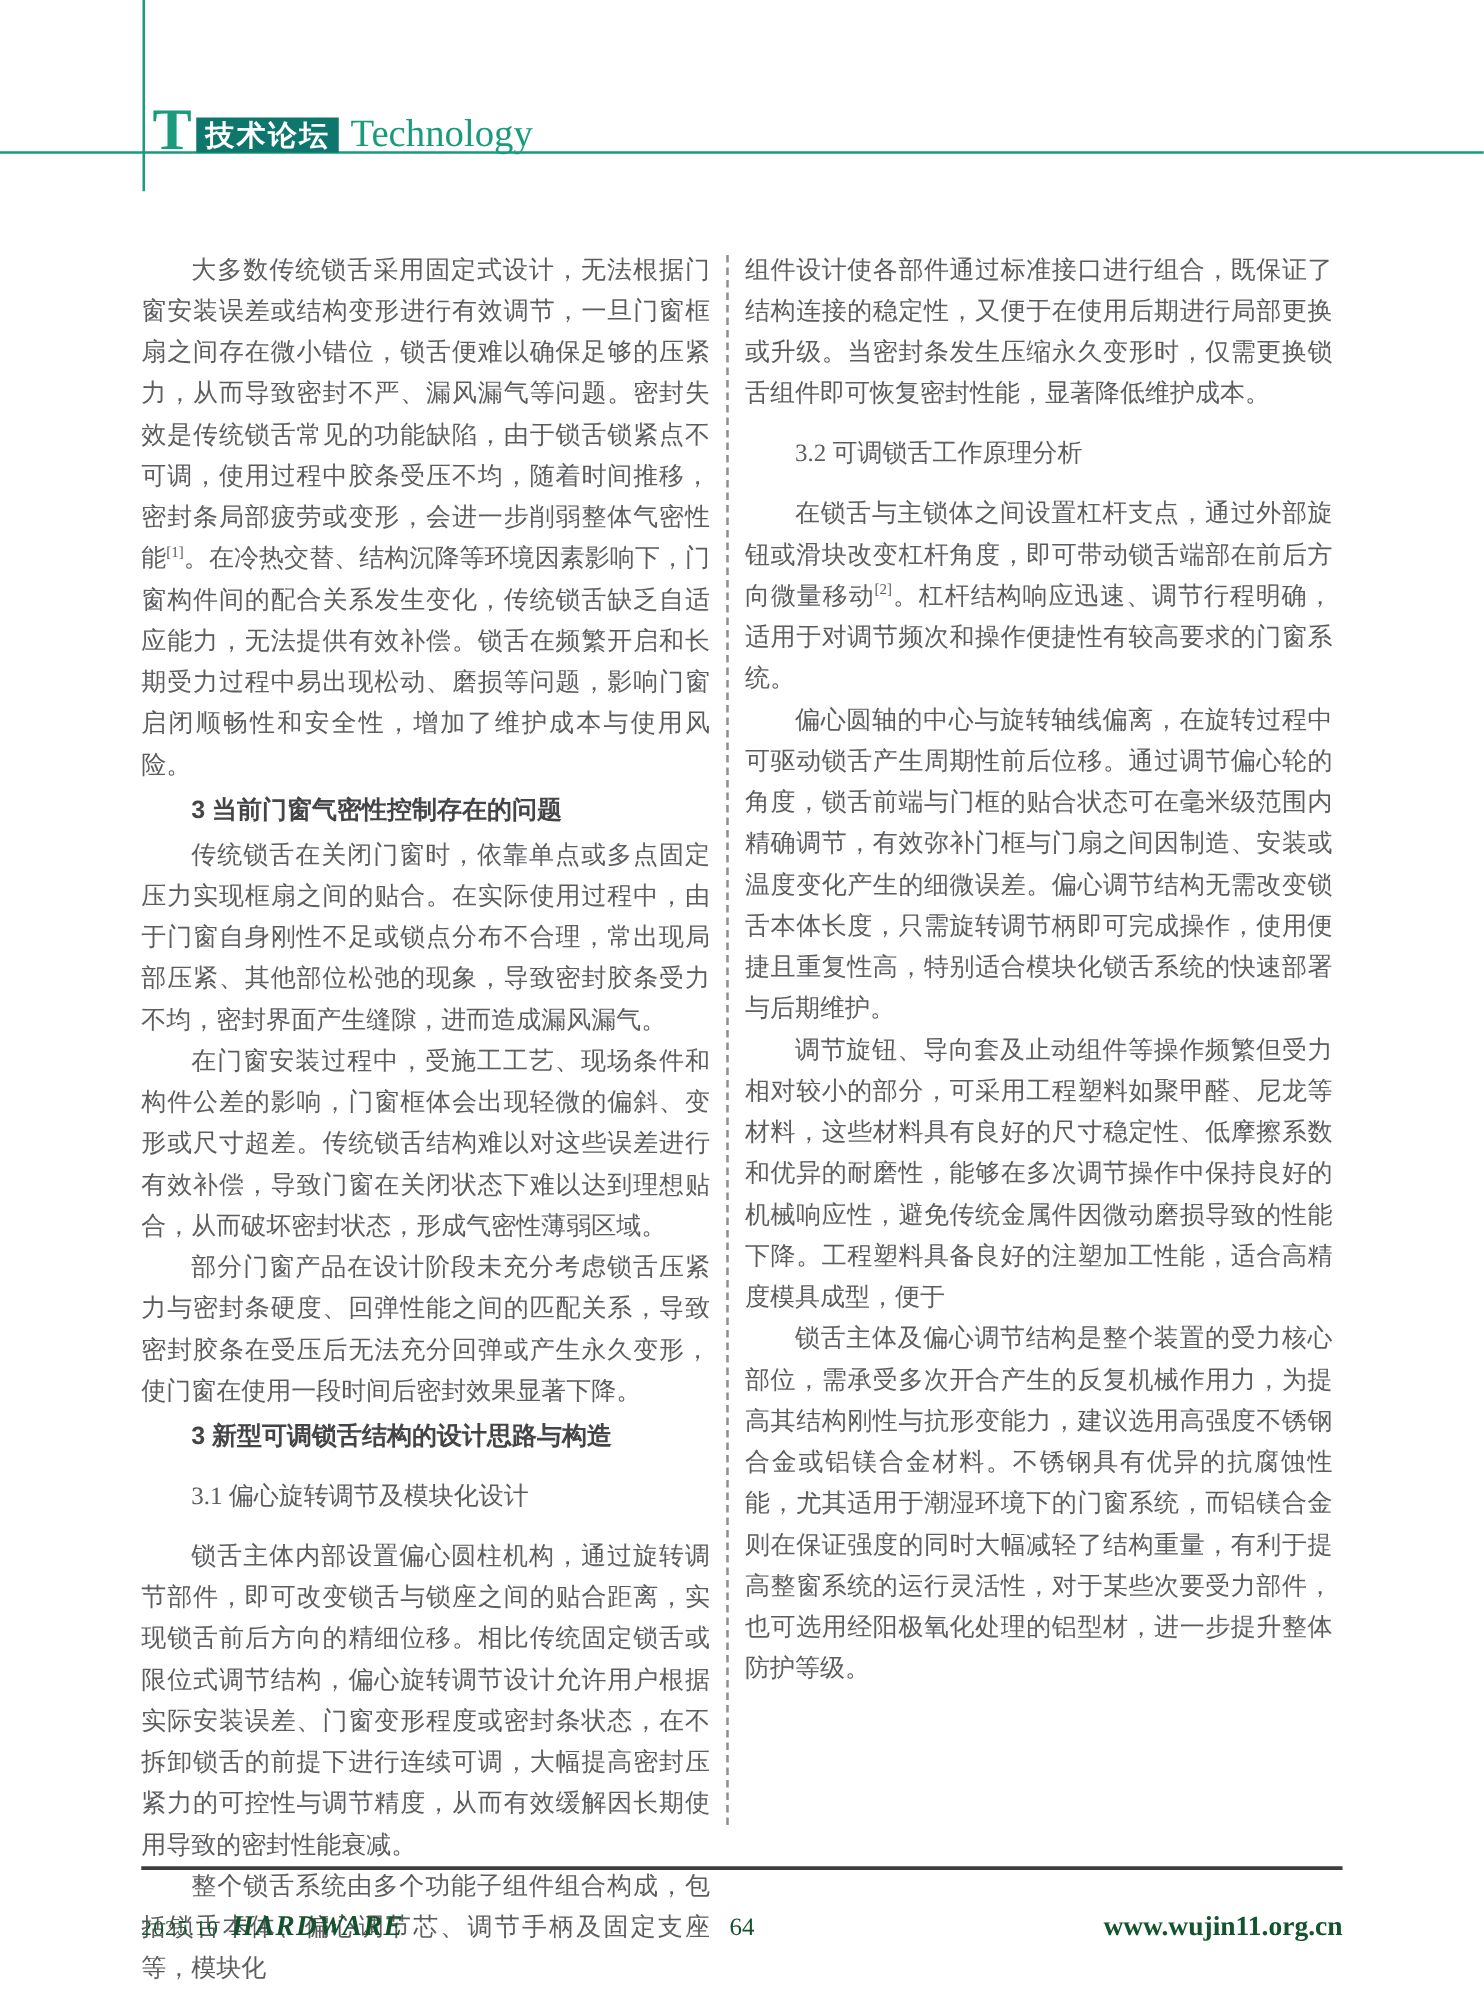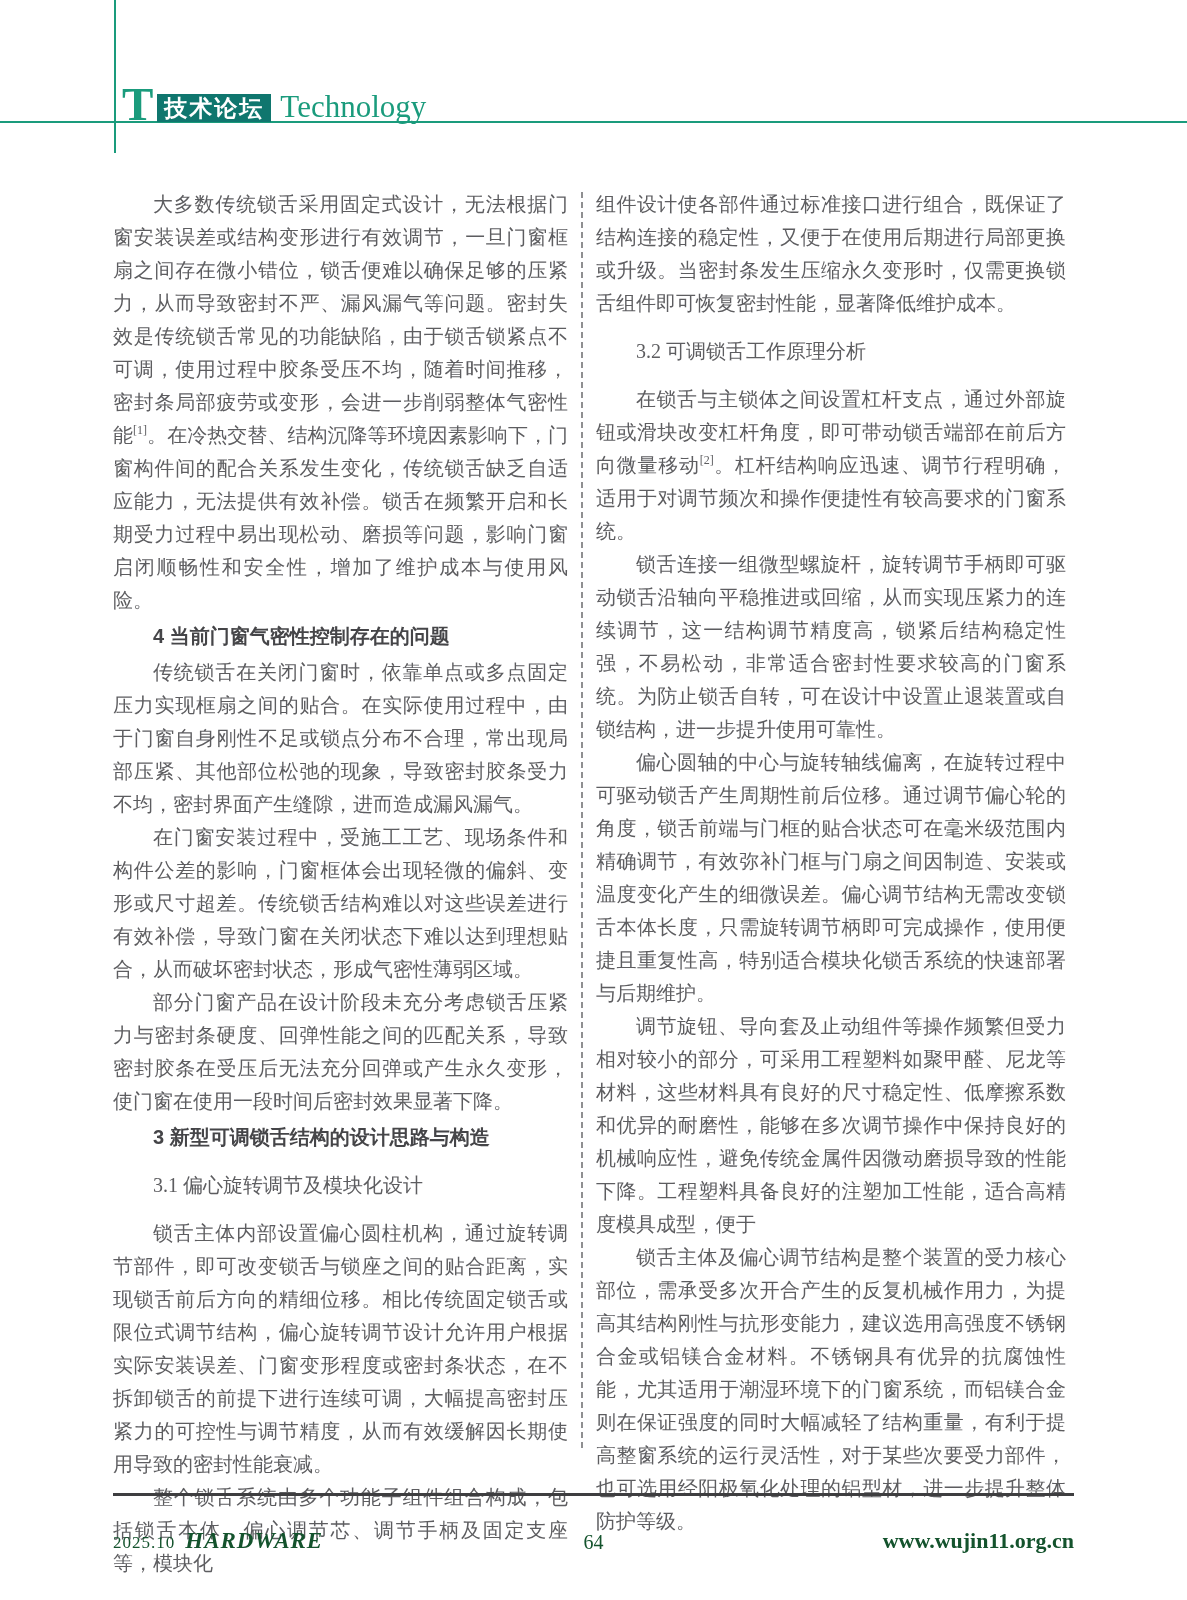--- a/index.html
+++ b/index.html
@@ -36,21 +36,21 @@
     height: 28px; line-height: 28px;
     padding: 0 7px; margin-left: 4px; letter-spacing: 2px;
   }
   .logo-en {
     color: #1a9b7c; font-family: "Liberation Serif", serif;
     font-size: 31px; line-height: 30px; margin-left: 9px; text-align: right;
   }
 
   
   .content {
-    position: absolute; left: 113px; top: 188px; width: 953px;
+    position: absolute; left: 113px; top: 200px; width: 953px;
     display: flex;
     justify-content: flex-end;
   }
   .col { color: #5d5d60; }
   .col-left  { width: 455px; }
   .col-right { width: 470px; }
   .gap { width: 28px; position: relative; }
   .divider {
     position: absolute; left: 13px; top: 4px; height: 1256px;
     border-left: 2px dashed #8f8f91;
@@ -100,39 +100,38 @@
   <div class="logo">
     <span class="logo-t">T</span>
     <span class="logo-box">技术论坛</span>
     <span class="logo-en">Technology</span>
   </div>
 
   <div class="content">
 
     <div class="col col-left">
       <p class="para"><span>大多数传统锁舌采用固定式设计，无法根据门窗安装误差或结构变形进行有效调节，一旦门窗框扇之间存在微小错位，锁舌便难以确保足够的压紧力，从而导致密封不严、漏风漏气等问题。密封失效是传统锁舌常见的功能缺陷，由于锁舌锁紧点不可调，使用过程中胶条受压不均，随着时间推移，密封条局部疲劳或变形，会进一步削弱整体气密性能</span><sup class="ref">[1]</sup><span>。在冷热交替、结构沉降等环境因素影响下，门窗构件间的配合关系发生变化，传统锁舌缺乏自适应能力，无法提供有效补偿。锁舌在频繁开启和长期受力过程中易出现松动、磨损等问题，影响门窗启闭顺畅性和安全性，增加了维护成本与使用风险。</span></p>
-      <p class="heading">4 当前门窗气密性控制存在的问题</p>
+      <p class="heading">3 当前门窗气密性控制存在的问题</p>
       <p class="para">传统锁舌在关闭门窗时，依靠单点或多点固定压力实现框扇之间的贴合。在实际使用过程中，由于门窗自身刚性不足或锁点分布不合理，常出现局部压紧、其他部位松弛的现象，导致密封胶条受力不均，密封界面产生缝隙，进而造成漏风漏气。</p>
       <p class="para">在门窗安装过程中，受施工工艺、现场条件和构件公差的影响，门窗框体会出现轻微的偏斜、变形或尺寸超差。传统锁舌结构难以对这些误差进行有效补偿，导致门窗在关闭状态下难以达到理想贴合，从而破坏密封状态，形成气密性薄弱区域。</p>
       <p class="para">部分门窗产品在设计阶段未充分考虑锁舌压紧力与密封条硬度、回弹性能之间的匹配关系，导致密封胶条在受压后无法充分回弹或产生永久变形，使门窗在使用一段时间后密封效果显著下降。</p>
       <p class="heading">3 新型可调锁舌结构的设计思路与构造</p>
       <p class="subheading">3.1 偏心旋转调节及模块化设计</p>
       <p class="para">锁舌主体内部设置偏心圆柱机构，通过旋转调节部件，即可改变锁舌与锁座之间的贴合距离，实现锁舌前后方向的精细位移。相比传统固定锁舌或限位式调节结构，偏心旋转调节设计允许用户根据实际安装误差、门窗变形程度或密封条状态，在不拆卸锁舌的前提下进行连续可调，大幅提高密封压紧力的可控性与调节精度，从而有效缓解因长期使用导致的密封性能衰减。</p>
       <p class="para">整个锁舌系统由多个功能子组件组合构成，包括锁舌本体、偏心调节芯、调节手柄及固定支座等，模块化</p>
     </div>
 
     <div class="gap">
       <div class="divider"></div>
     </div>
 
     <div class="col col-right">
       <p class="para" style="text-indent:0;">组件设计使各部件通过标准接口进行组合，既保证了结构连接的稳定性，又便于在使用后期进行局部更换或升级。当密封条发生压缩永久变形时，仅需更换锁舌组件即可恢复密封性能，显著降低维护成本。</p>
       <p class="subheading">3.2 可调锁舌工作原理分析</p>
       <p class="para"><span>在锁舌与主锁体之间设置杠杆支点，通过外部旋钮或滑块改变杠杆角度，即可带动锁舌端部在前后方向微量移动</span><sup class="ref">[2]</sup><span>。杠杆结构响应迅速、调节行程明确，适用于对调节频次和操作便捷性有较高要求的门窗系统。</span></p>
-      <p class="para">锁舌连接一组微型螺旋杆，旋转调节手柄即可驱动锁舌沿轴向平稳推进或回缩，从而实现压紧力的连续调节，这一结构调节精度高，锁紧后结构稳定性强，不易松动，非常适合密封性要求较高的门窗系统。为防止锁舌自转，可在设计中设置止退装置或自锁结构，进一步提升使用可靠性。</p>
       <p class="para">偏心圆轴的中心与旋转轴线偏离，在旋转过程中可驱动锁舌产生周期性前后位移。通过调节偏心轮的角度，锁舌前端与门框的贴合状态可在毫米级范围内精确调节，有效弥补门框与门扇之间因制造、安装或温度变化产生的细微误差。偏心调节结构无需改变锁舌本体长度，只需旋转调节柄即可完成操作，使用便捷且重复性高，特别适合模块化锁舌系统的快速部署与后期维护。</p>
       <p class="para">调节旋钮、导向套及止动组件等操作频繁但受力相对较小的部分，可采用工程塑料如聚甲醛、尼龙等材料，这些材料具有良好的尺寸稳定性、低摩擦系数和优异的耐磨性，能够在多次调节操作中保持良好的机械响应性，避免传统金属件因微动磨损导致的性能下降。工程塑料具备良好的注塑加工性能，适合高精度模具成型，便于</p>
       <p class="para">锁舌主体及偏心调节结构是整个装置的受力核心部位，需承受多次开合产生的反复机械作用力，为提高其结构刚性与抗形变能力，建议选用高强度不锈钢合金或铝镁合金材料。不锈钢具有优异的抗腐蚀性能，尤其适用于潮湿环境下的门窗系统，而铝镁合金则在保证强度的同时大幅减轻了结构重量，有利于提高整窗系统的运行灵活性，对于某些次要受力部件，也可选用经阳极氧化处理的铝型材，进一步提升整体防护等级。</p>
     </div>
 
   </div>
 
   <div class="footer-rule"></div>
 
   <div class="footer">

